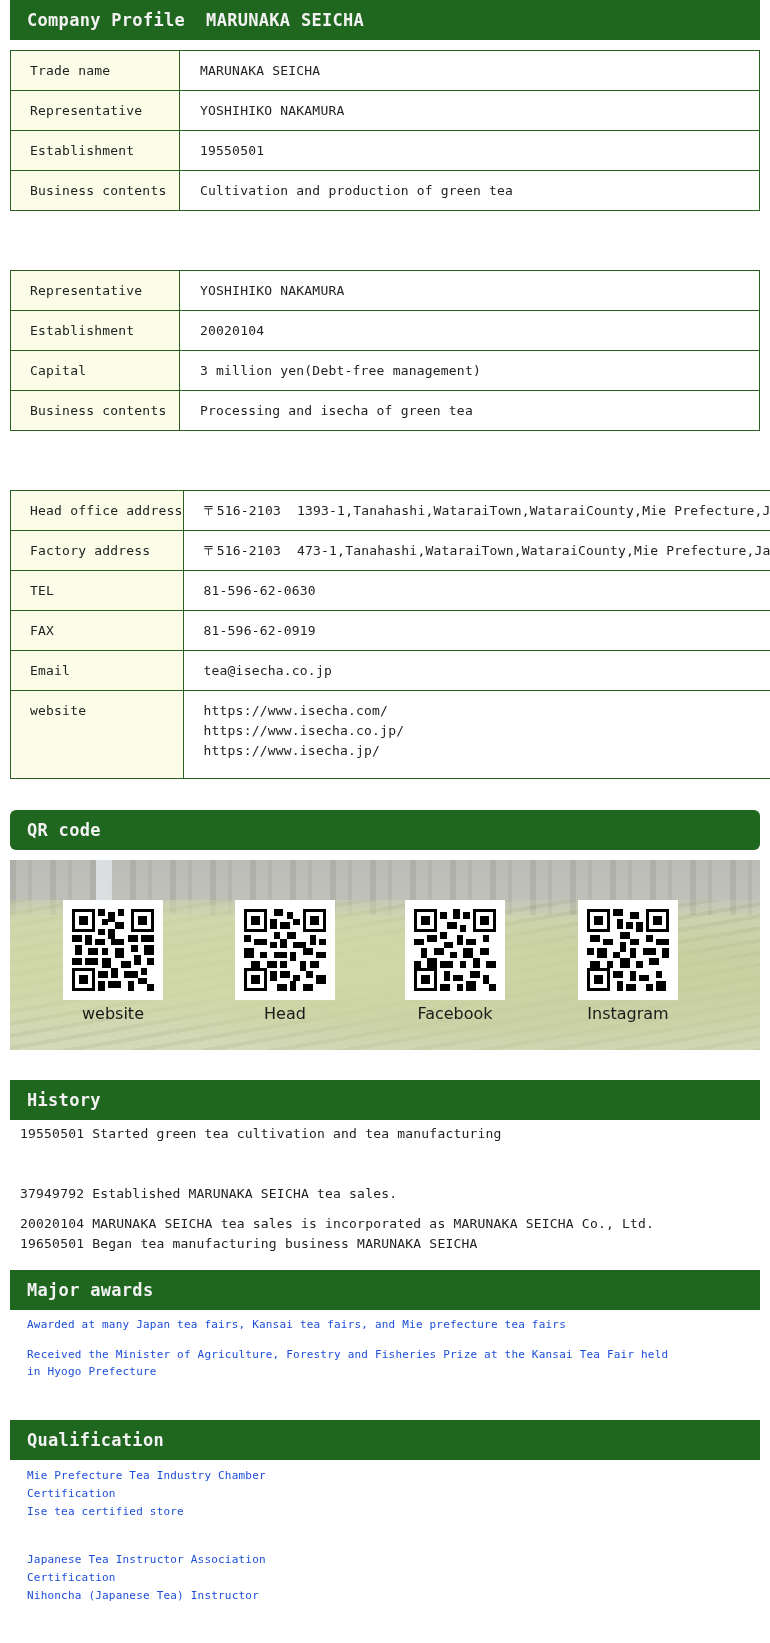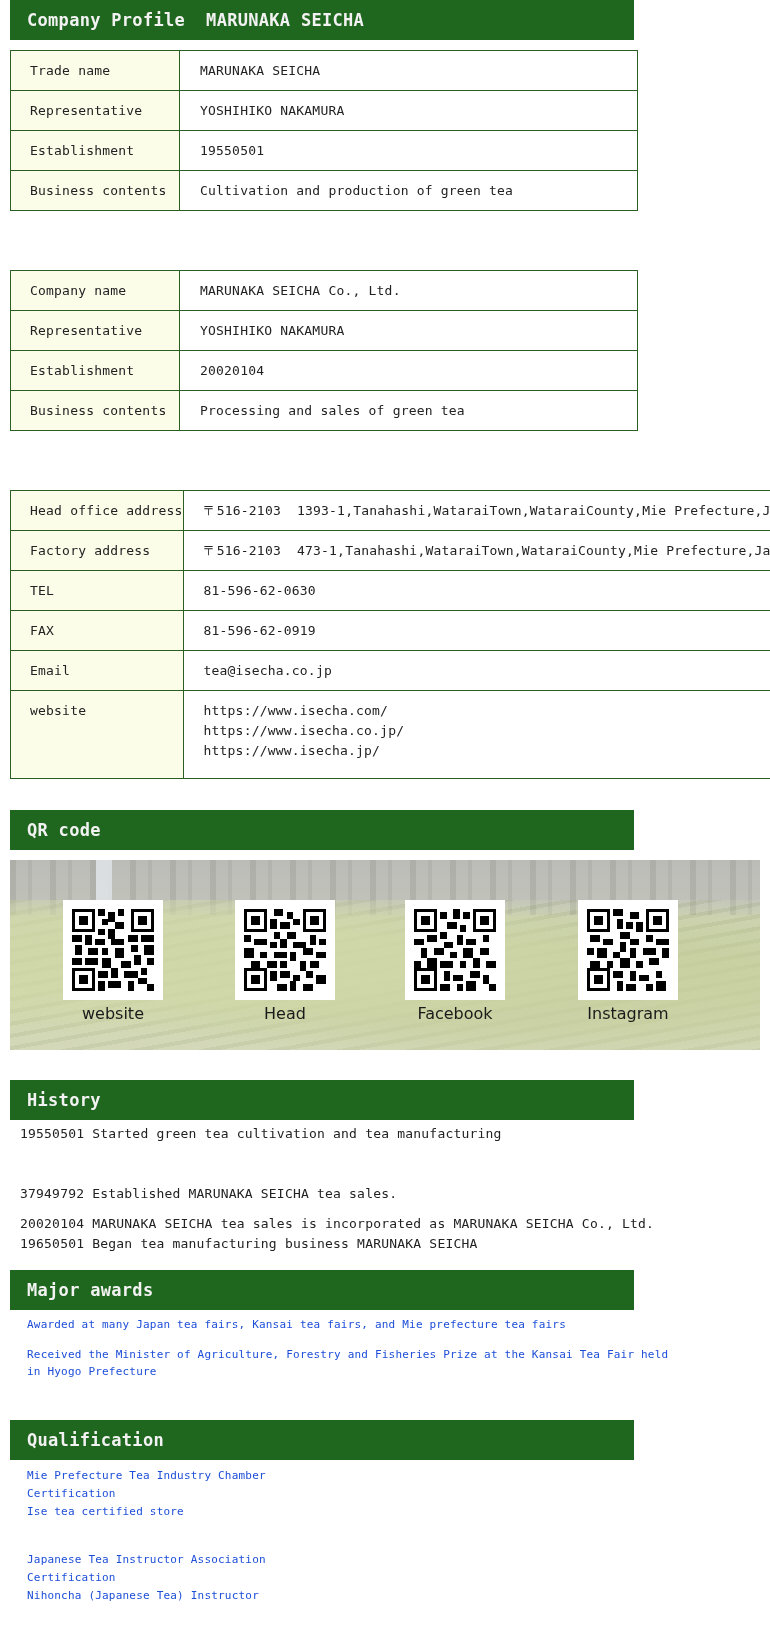--- a/index.html
+++ b/index.html
@@ -8,35 +8,35 @@
     font-family: "DejaVu Sans Mono", "Liberation Mono", monospace;
     color: #222;
     font-size: 13px;
     position: relative;
     height: 1643px;
     overflow: hidden;
   }
   .section-header {
     position: absolute;
     left: 10px;
-    width: 624px;
+    width: 750px;
     height: 40px;
     background: #1f661e;
     color: #f2f2f2;
     font-family: "DejaVu Sans Mono", "Liberation Mono", monospace;
     font-weight: bold;
     font-size: 17px;
     line-height: 40px;
     padding-left: 17px;
     letter-spacing: 0.3px;
   }
   table.info {
     position: absolute;
     left: 10px;
-    width: 628px;
+    width: 750px;
     border-collapse: collapse;
     border: 1.5px solid #2a5e23;
   }
   table.info td {
     border: 1.5px solid #2a5e23;
     height: 40px;
     font-size: 13px;
     letter-spacing: 0.2px;
     vertical-align: middle;
     white-space: nowrap;
@@ -127,35 +127,35 @@
   </tr>
   <tr>
     <td class="lbl">Business contents</td>
     <td class="val">Cultivation and production of green tea</td>
   </tr>
 </tbody>
   </table>
 
 <table class="info" style="top:270px;">
   <tbody>
-      <tr>
-    <td class="lbl">Company name</td>
-    <td class="val">MARUNAKA SEICHA Co., Ltd.</td>
-  </tr>
   <tr>
     <td class="lbl">Representative</td>
     <td class="val">YOSHIHIKO NAKAMURA</td>
   </tr>
   <tr>
     <td class="lbl">Establishment</td>
     <td class="val">20020104</td>
   </tr>
   <tr>
+    <td class="lbl">Capital</td>
+    <td class="val">3 million yen(Debt-free management)</td>
+  </tr>
+  <tr>
     <td class="lbl">Business contents</td>
-    <td class="val">Processing and sales of green tea</td>
+    <td class="val">Processing and isecha of green tea</td>
   </tr>
 </tbody>
   </table>
 
 <table class="info" style="top:490px;">
   <tbody>
       <tr>
     <td class="lbl">Head office address</td>
     <td class="val">〒516-2103&nbsp;&nbsp;1393-1,Tanahashi,WataraiTown,WataraiCounty,Mie Prefecture,Japan</td>
   </tr>
@@ -179,21 +179,21 @@
     <td class="lbl">website</td>
     <td class="val">
       <span class="url-line">https://www.isecha.com/</span>
       <span class="url-line">https://www.isecha.co.jp/</span>
       <span class="url-line">https://www.isecha.jp/</span>
     </td>
   </tr>
 </tbody>
   </table>
 
-<div class="section-header" style="top:810px;">QR code</div>
+<div class="section-header" style="top:810px;border-radius:6px;">QR code</div>
 
 <div class="qr-area">
   <div class="bg-trees"></div>
   <div class="pole"></div>
   <div class="hedge"></div>
 
   <div class="qr-item" style="left:53px;">
     <div class="qr-box">
       <svg viewBox="0 0 25 25" shape-rendering="crispEdges">
         <rect x="0" y="0" width="7" height="7" fill="#000"></rect>

